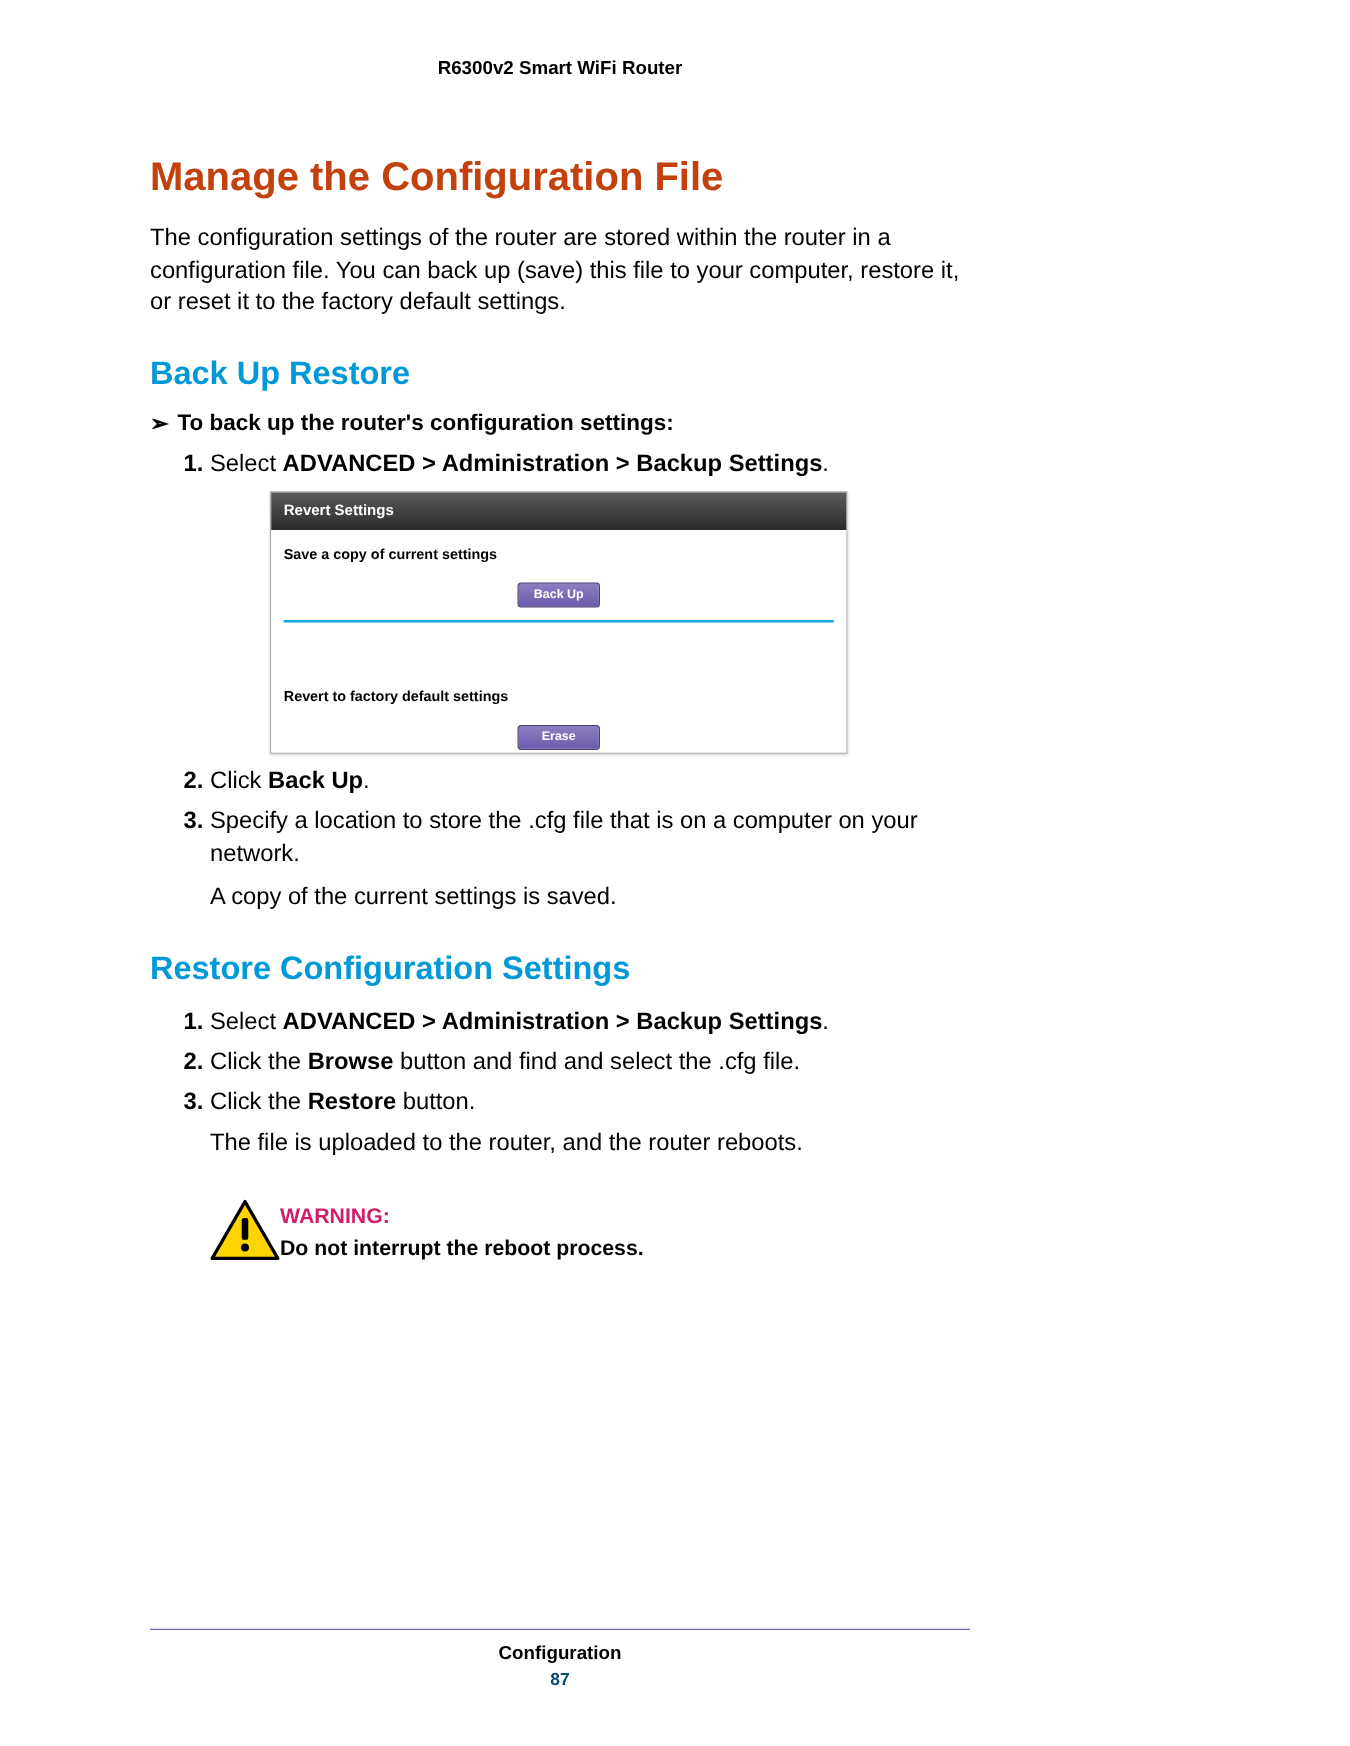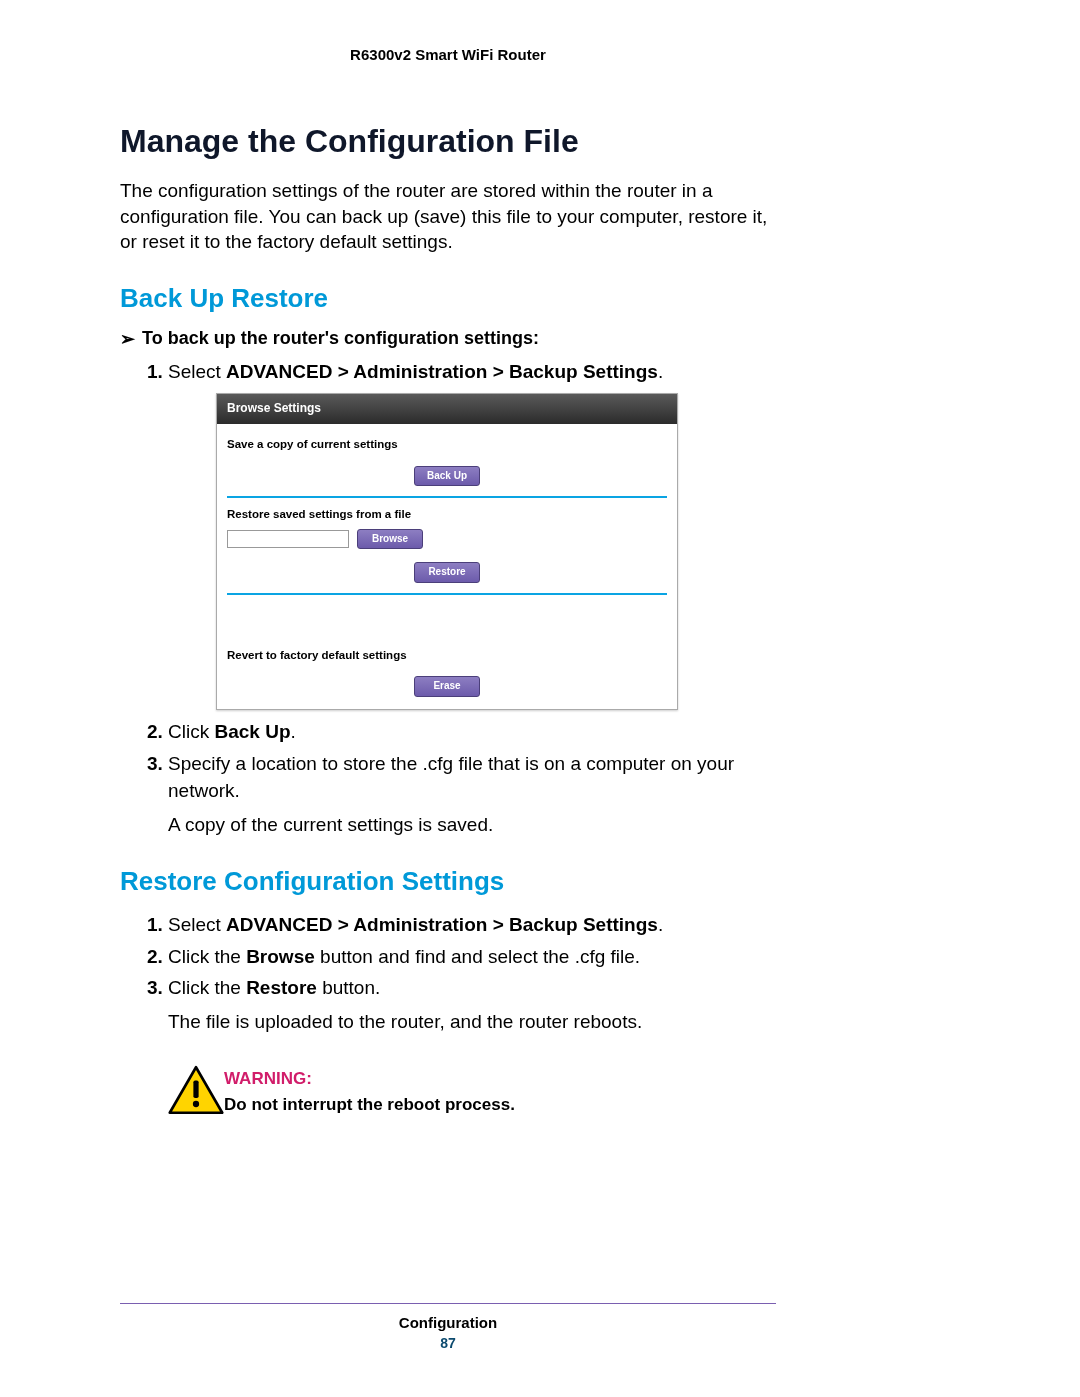--- a/index.html
+++ b/index.html
@@ -16,21 +16,21 @@
     box-sizing: border-box;
     padding: 46px 120px 0 120px;
   }
   .doc-header {
     text-align: center;
     font-weight: bold;
     font-size: 15px;
     margin-bottom: 60px;
   }
   h1.main {
-    color: #0f172a;
+    color: #c2410c;
     font-weight: bold;
     font-size: 32px;
     margin: 0 0 18px 0;
   }
   h2.sub {
     color: #0099d8;
     font-weight: bold;
     font-size: 26px;
     margin: 28px 0 14px 0;
   }
@@ -77,21 +77,21 @@
   }
   .panel-title {
     background: linear-gradient(#5a5a5a,#2b2b2b);
     color: #fff;
     font-weight: bold;
     font-size: 12px;
     padding: 6px 10px;
   }
   .panel-body {
     background: #fff;
-    padding: 4px 10px 10px 10px;
+    padding: 4px 10px 0 10px;
   }
   .sect {
     border-bottom: 2px solid #0aa4e3;
     padding: 8px 0 10px 0;
   }
   .sect:last-child { border-bottom: none; padding-bottom: 2px; margin-top: 44px; }
   .sect-label {
     font-weight: bold;
     font-size: 11.5px;
     margin-bottom: 6px;
@@ -178,40 +178,30 @@
       <span class="arrow">➢</span><span>To back up the router's configuration settings:</span>
     </div>
 
     <ol class="steps">
       <li>
         <span class="step-line">
           <span>Select </span><span class="bold">ADVANCED &gt; Administration &gt; Backup Settings</span><span>.</span>
         </span>
 
         <div class="panel-wrap">
-          <div class="panel-title">Browse Settings</div>
+          <div class="panel-title">Revert Settings</div>
           <div class="panel-body">
 
             <div class="sect">
               <div class="sect-label">Save a copy of current settings</div>
               <div class="center-row">
                 <span class="btn">Back Up</span>
               </div>
             </div>
 
-            <div class="sect">
-              <div class="sect-label">Restore saved settings from a file</div>
-              <div class="file-row">
-                <span class="file-input"></span>
-                <span class="btn">Browse</span>
-              </div>
-              <div class="center-row">
-                <span class="btn">Restore</span>
-              </div>
-            </div>
 
             <div class="sect">
               <div class="sect-label">Revert to factory default settings</div>
               <div class="center-row">
                 <span class="btn">Erase</span>
               </div>
             </div>
 
           </div>
         </div>

